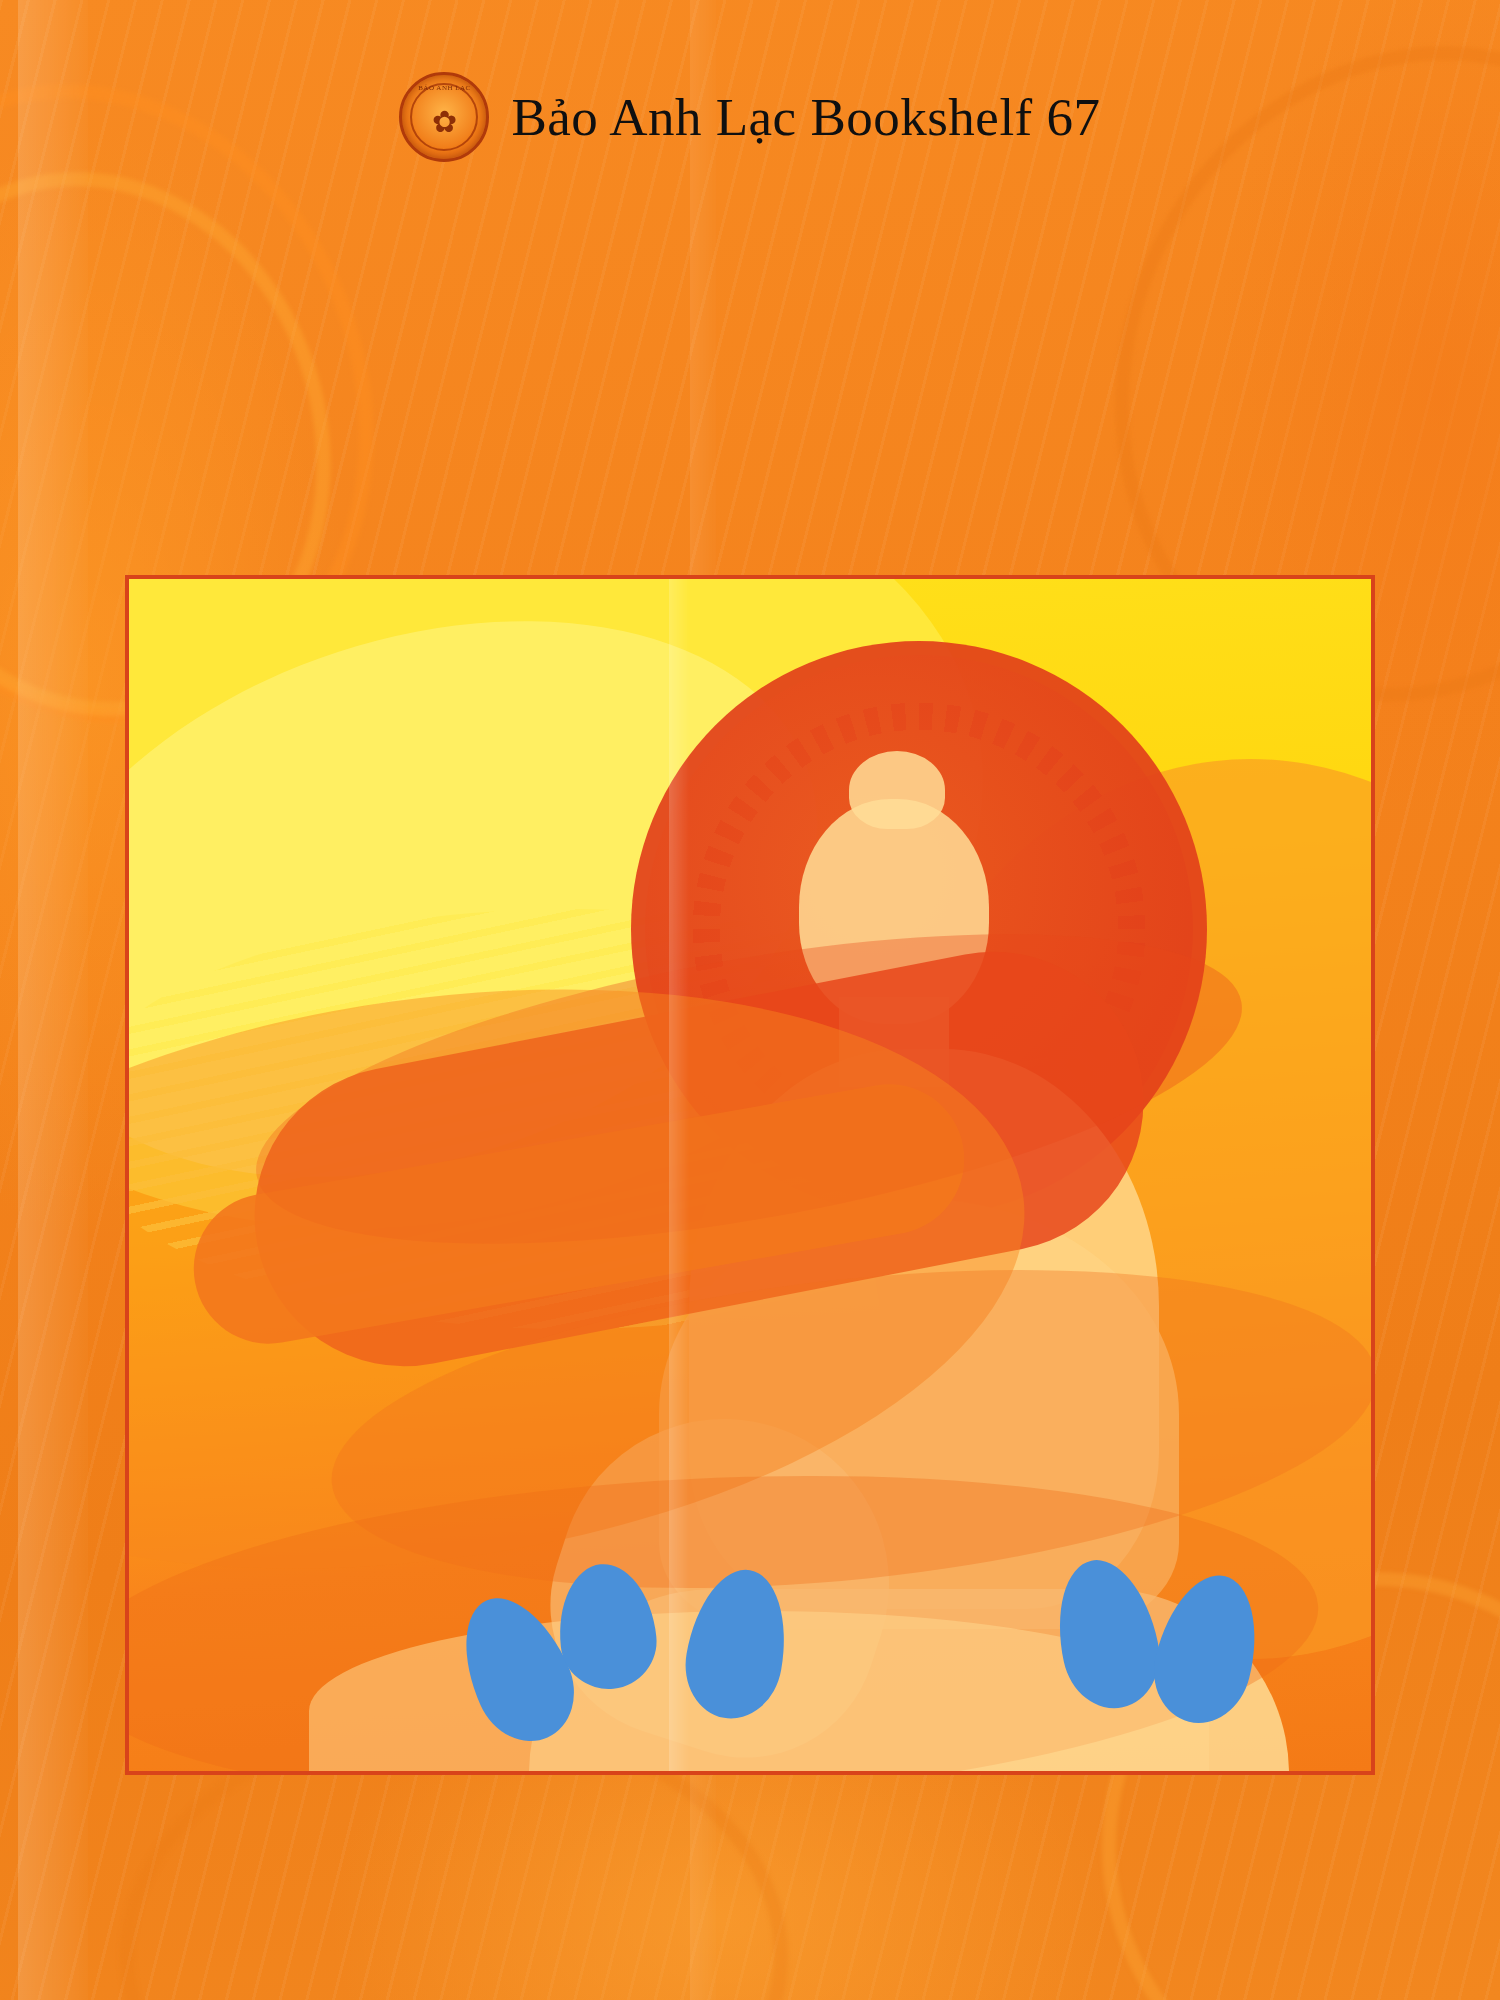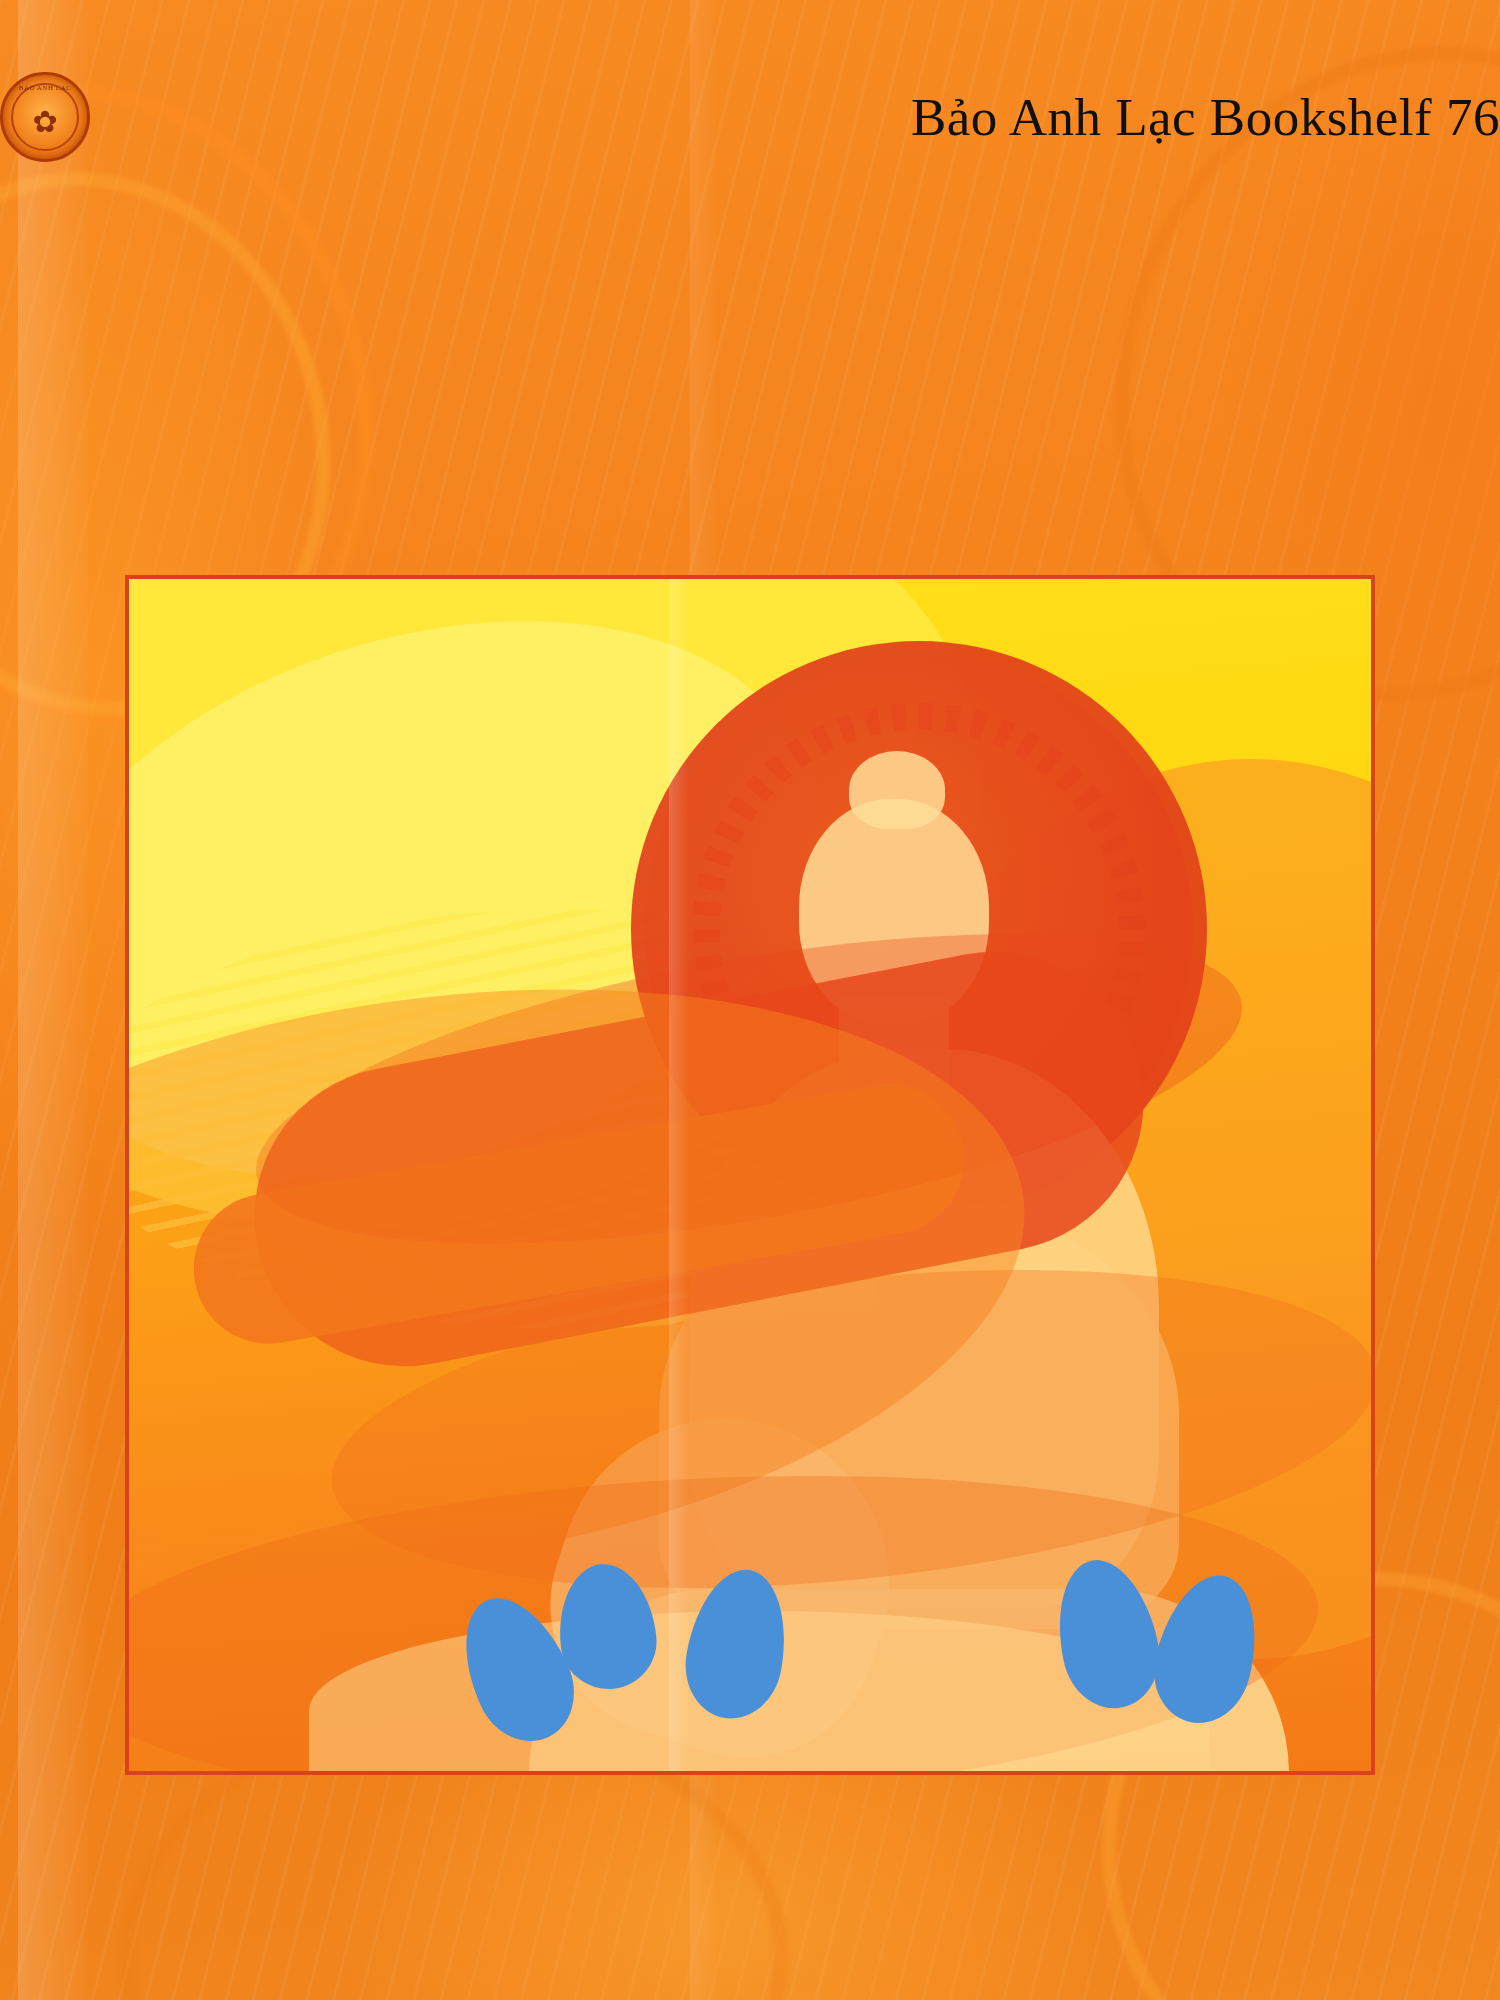--- a/index.html
+++ b/index.html
@@ -52,21 +52,21 @@
     mix-blend-mode: screen;
   }
   .scan-band.left { left: 18px; }
   .scan-band.mid  { left: 690px; width: 26px; opacity: .5; }
 
   
   .header-row {
     position: relative;
     display: flex;
     align-items: center;
-    justify-content: space-between;
+    justify-content: center;
     gap: 22px;
     padding-top: 72px;
   }
   .logo {
     width: 84px;
     height: 84px;
     border-radius: 50%;
     background: radial-gradient(circle at 50% 45%, #ffb347 0%, #f07a16 60%, #d8540d 100%);
     border: 3px solid #b03a0a;
     position: relative;
@@ -318,21 +318,21 @@
   <div class="bg-swirl sw5"></div>
   <div class="scan-band left"></div>
   <div class="scan-band mid"></div>
 
   <div class="header-row">
     <div class="logo">
       <div class="ring"></div>
       <div class="arc-text">BẢO ANH LẠC</div>
       <div class="lotus">✿</div>
     </div>
-    <div class="series-title">Bảo Anh Lạc Bookshelf 76</div>
+    <div class="series-title">Bảo Anh Lạc Bookshelf 67</div>
   </div>
 
   <div class="main-title">NONVIOLENT STRUGGLE</div>
   <div class="sub-title">The Foundation for Building Global Peace</div>
 
   <div class="event-block">
     <div>Presentation at the Humanitarian Affairs</div>
     <div>Health Security and Global Peace Summit</div>
     <div>August 26-31, 2024, Missouri, USA</div>
   </div>

